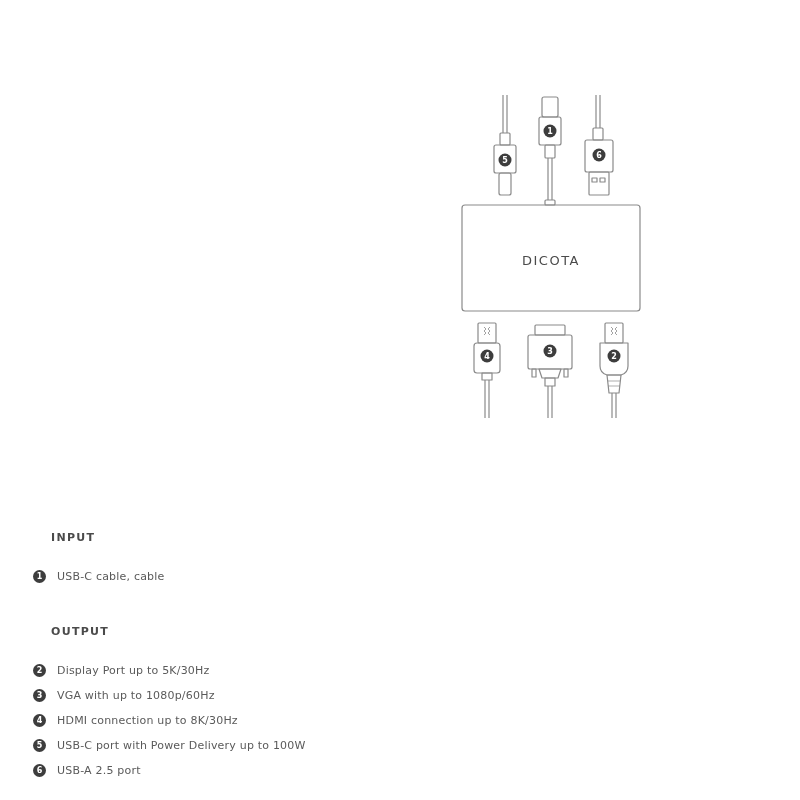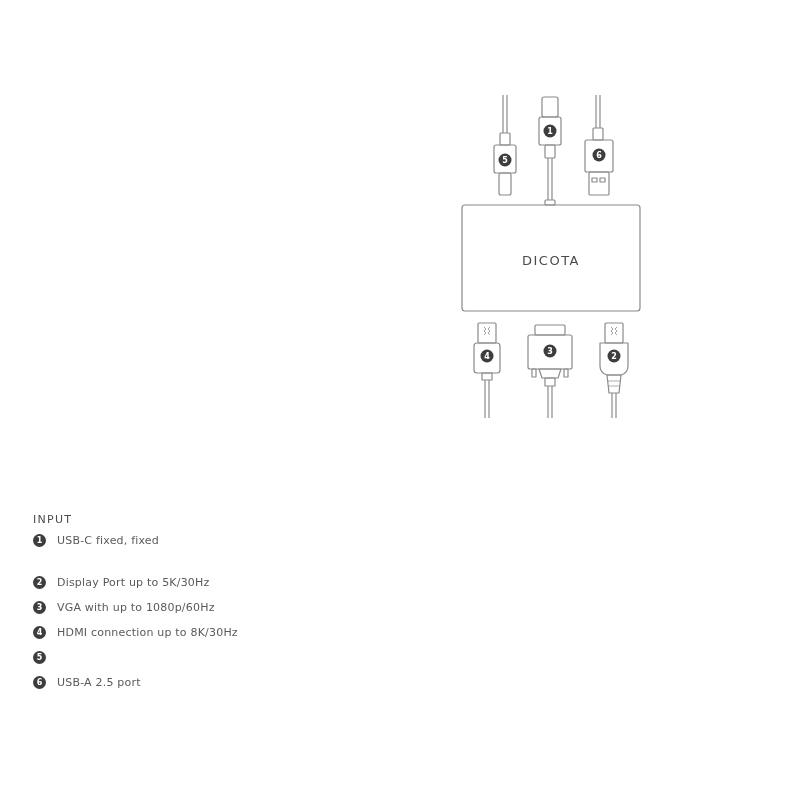--- a/index.html
+++ b/index.html
@@ -3,22 +3,22 @@
 <meta charset="utf-8">
 <style>
   html, body { margin: 0; padding: 0; }
   body {
     width: 800px; height: 800px; background: #ffffff; position: relative; overflow: hidden;
     font-family: "DejaVu Sans", "Liberation Sans", sans-serif; color: #555555;
   }
   #diagram { position: absolute; left: 0; top: 0; width: 800px; height: 460px; }
   .legend { position: absolute; left: 33px; top: 512px; width: 400px; }
   .section-title {
-    font-size: 11px; font-weight: normal; letter-spacing: 1.3px; color: #4a4a4a;
-    height: 16px; line-height: 16px; margin: 0;
+    font-size: 11px; font-weight: bold; letter-spacing: 1.3px; color: #4a4a4a;
+    height: 16px; line-height: 16px; margin: 18px;
   }
   .item { display: flex; align-items: center; height: 25px; }
   .badge {
     width: 13px; height: 13px; border-radius: 50%; background: #3d3d3d; color: #ffffff;
     font-size: 8px; font-weight: bold; line-height: 13px; text-align: center; margin-right: 11px;
     flex: 0 0 13px;
   }
   .item-text { font-size: 11px; color: #5a5a5a; letter-spacing: 0.2px; }
   .gap { height: 17px; }
 </style>
@@ -116,35 +116,37 @@
     </g>
   </g>
 
   <text x="551" y="265" text-anchor="middle" font-family="DejaVu Sans, sans-serif" font-size="13" letter-spacing="1.5" fill="#4a4a4a">DICOTA</text>
 </svg>
 
 <div class="legend">
   <div class="section-title">INPUT</div>
   <div class="item">
     <span class="badge">1</span>
-    <span class="item-text">USB-C fixed, fixed</span>
+    <span class="item-text">USB-C cable, cable</span>
   </div>
   <div class="gap"></div>
+  <div class="section-title">OUTPUT</div>
   <div class="item">
     <span class="badge">2</span>
     <span class="item-text">Display Port up to 5K/30Hz</span>
   </div>
   <div class="item">
     <span class="badge">3</span>
     <span class="item-text">VGA with up to 1080p/60Hz</span>
   </div>
   <div class="item">
     <span class="badge">4</span>
     <span class="item-text">HDMI connection up to 8K/30Hz</span>
   </div>
   <div class="item">
     <span class="badge">5</span>
+    <span class="item-text">USB-C port with Power Delivery up to 100W</span>
   </div>
   <div class="item">
     <span class="badge">6</span>
     <span class="item-text">USB-A 2.5 port</span>
   </div>
 </div>
 
 </body></html>

